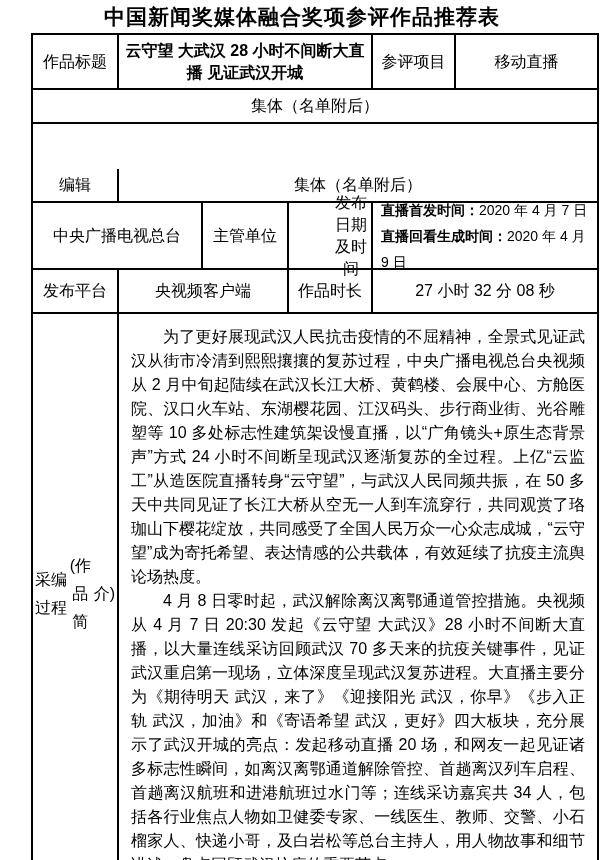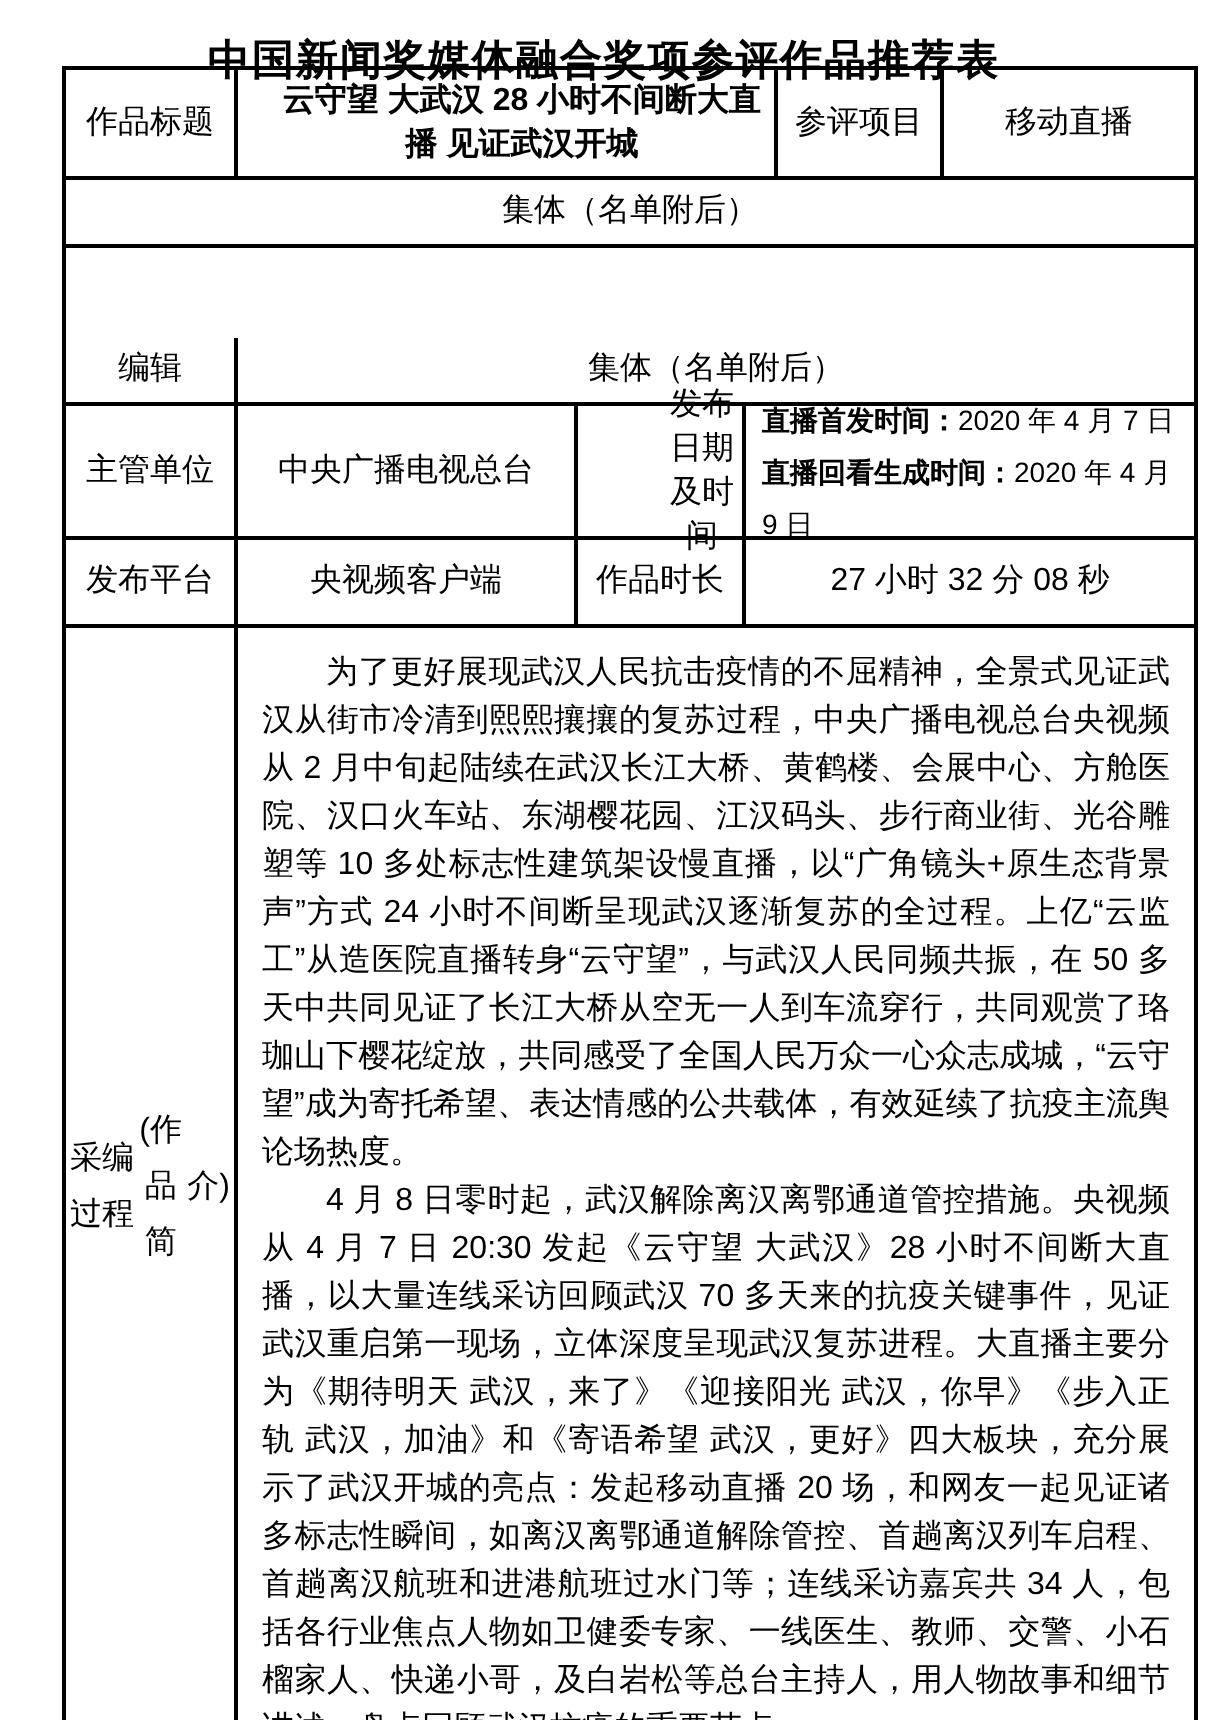--- a/index.html
+++ b/index.html
@@ -4,21 +4,21 @@
 <style>
   html,body{margin:0;padding:0;background:#fff;}
   body{
     width:604px;height:860px;
     font-family:"Liberation Sans", sans-serif;
     color:#000;
     -webkit-font-smoothing:antialiased;
   }
   .page{position:relative;width:604px;height:860px;background:#fff;overflow:hidden;}
   .doc-title{
-    margin:0;padding-top:16px;
+    margin:0;padding-top:3px;
     text-align:center;
     font-size:21px;font-weight:bold;
     letter-spacing:1px;
   }
   .form-table{
     position:absolute;left:31px;top:33px;
     width:568px;height:843px;
     border:2px solid #000;
     box-sizing:border-box;
     display:flex;flex-direction:column;
@@ -34,21 +34,21 @@
     padding:2px;
   }
   .cell:last-child{border-right:none;}
   .c-label{width:86px;flex:none;}
   .c-fill{flex:1;min-width:0;}
   .r1{height:55px;}
   .r2{height:34px;}
   .r3{height:34px;margin-top:45px;}
   .r4{height:67px;}
   .r5{height:44px;}
-  .r1 .c-val1{width:254px;flex:none;font-weight:bold;margin-left:16px;}
+  .r1 .c-val1{width:254px;flex:none;font-weight:bold;}
   .r1 .c-lab2{width:83px;flex:none;}
   .r4 .c-val1,.r5 .c-val1{width:170px;flex:none;}
   .r4 .c-lab2,.r5 .c-lab2{width:84px;flex:none;}
   .stack{display:flex;flex-direction:column;align-items:center;justify-content:center;padding-left:44px;}
   .dates-cell{
     flex-direction:column;align-items:flex-start;justify-content:center;
     text-align:left;
     font-size:14px;line-height:26px;
     padding-left:8px;padding-right:4px;
   }
@@ -82,22 +82,22 @@
     <div class="row r2">
       <div class="cell c-fill">集体（名单附后）</div>
     </div>
 
     <div class="row r3">
       <div class="cell c-label">编辑</div>
       <div class="cell c-fill">集体（名单附后）</div>
     </div>
 
     <div class="row r4">
+      <div class="cell c-val1">中央广播电视总台</div>
       <div class="cell c-label">主管单位</div>
-      <div class="cell c-val1">中央广播电视总台</div>
       <div class="cell c-lab2 stack">
         <span>发布日期</span>
         <span>及时间</span>
       </div>
       <div class="cell c-fill dates-cell">
         <div class="date-line"><span class="dl">直播首发时间：</span><span>2020 年 4 月 7 日</span></div>
         <div class="date-line"><span class="dl">直播回看生成时间：</span><span>2020 年 4 月 9 日</span></div>
       </div>
     </div>
 

